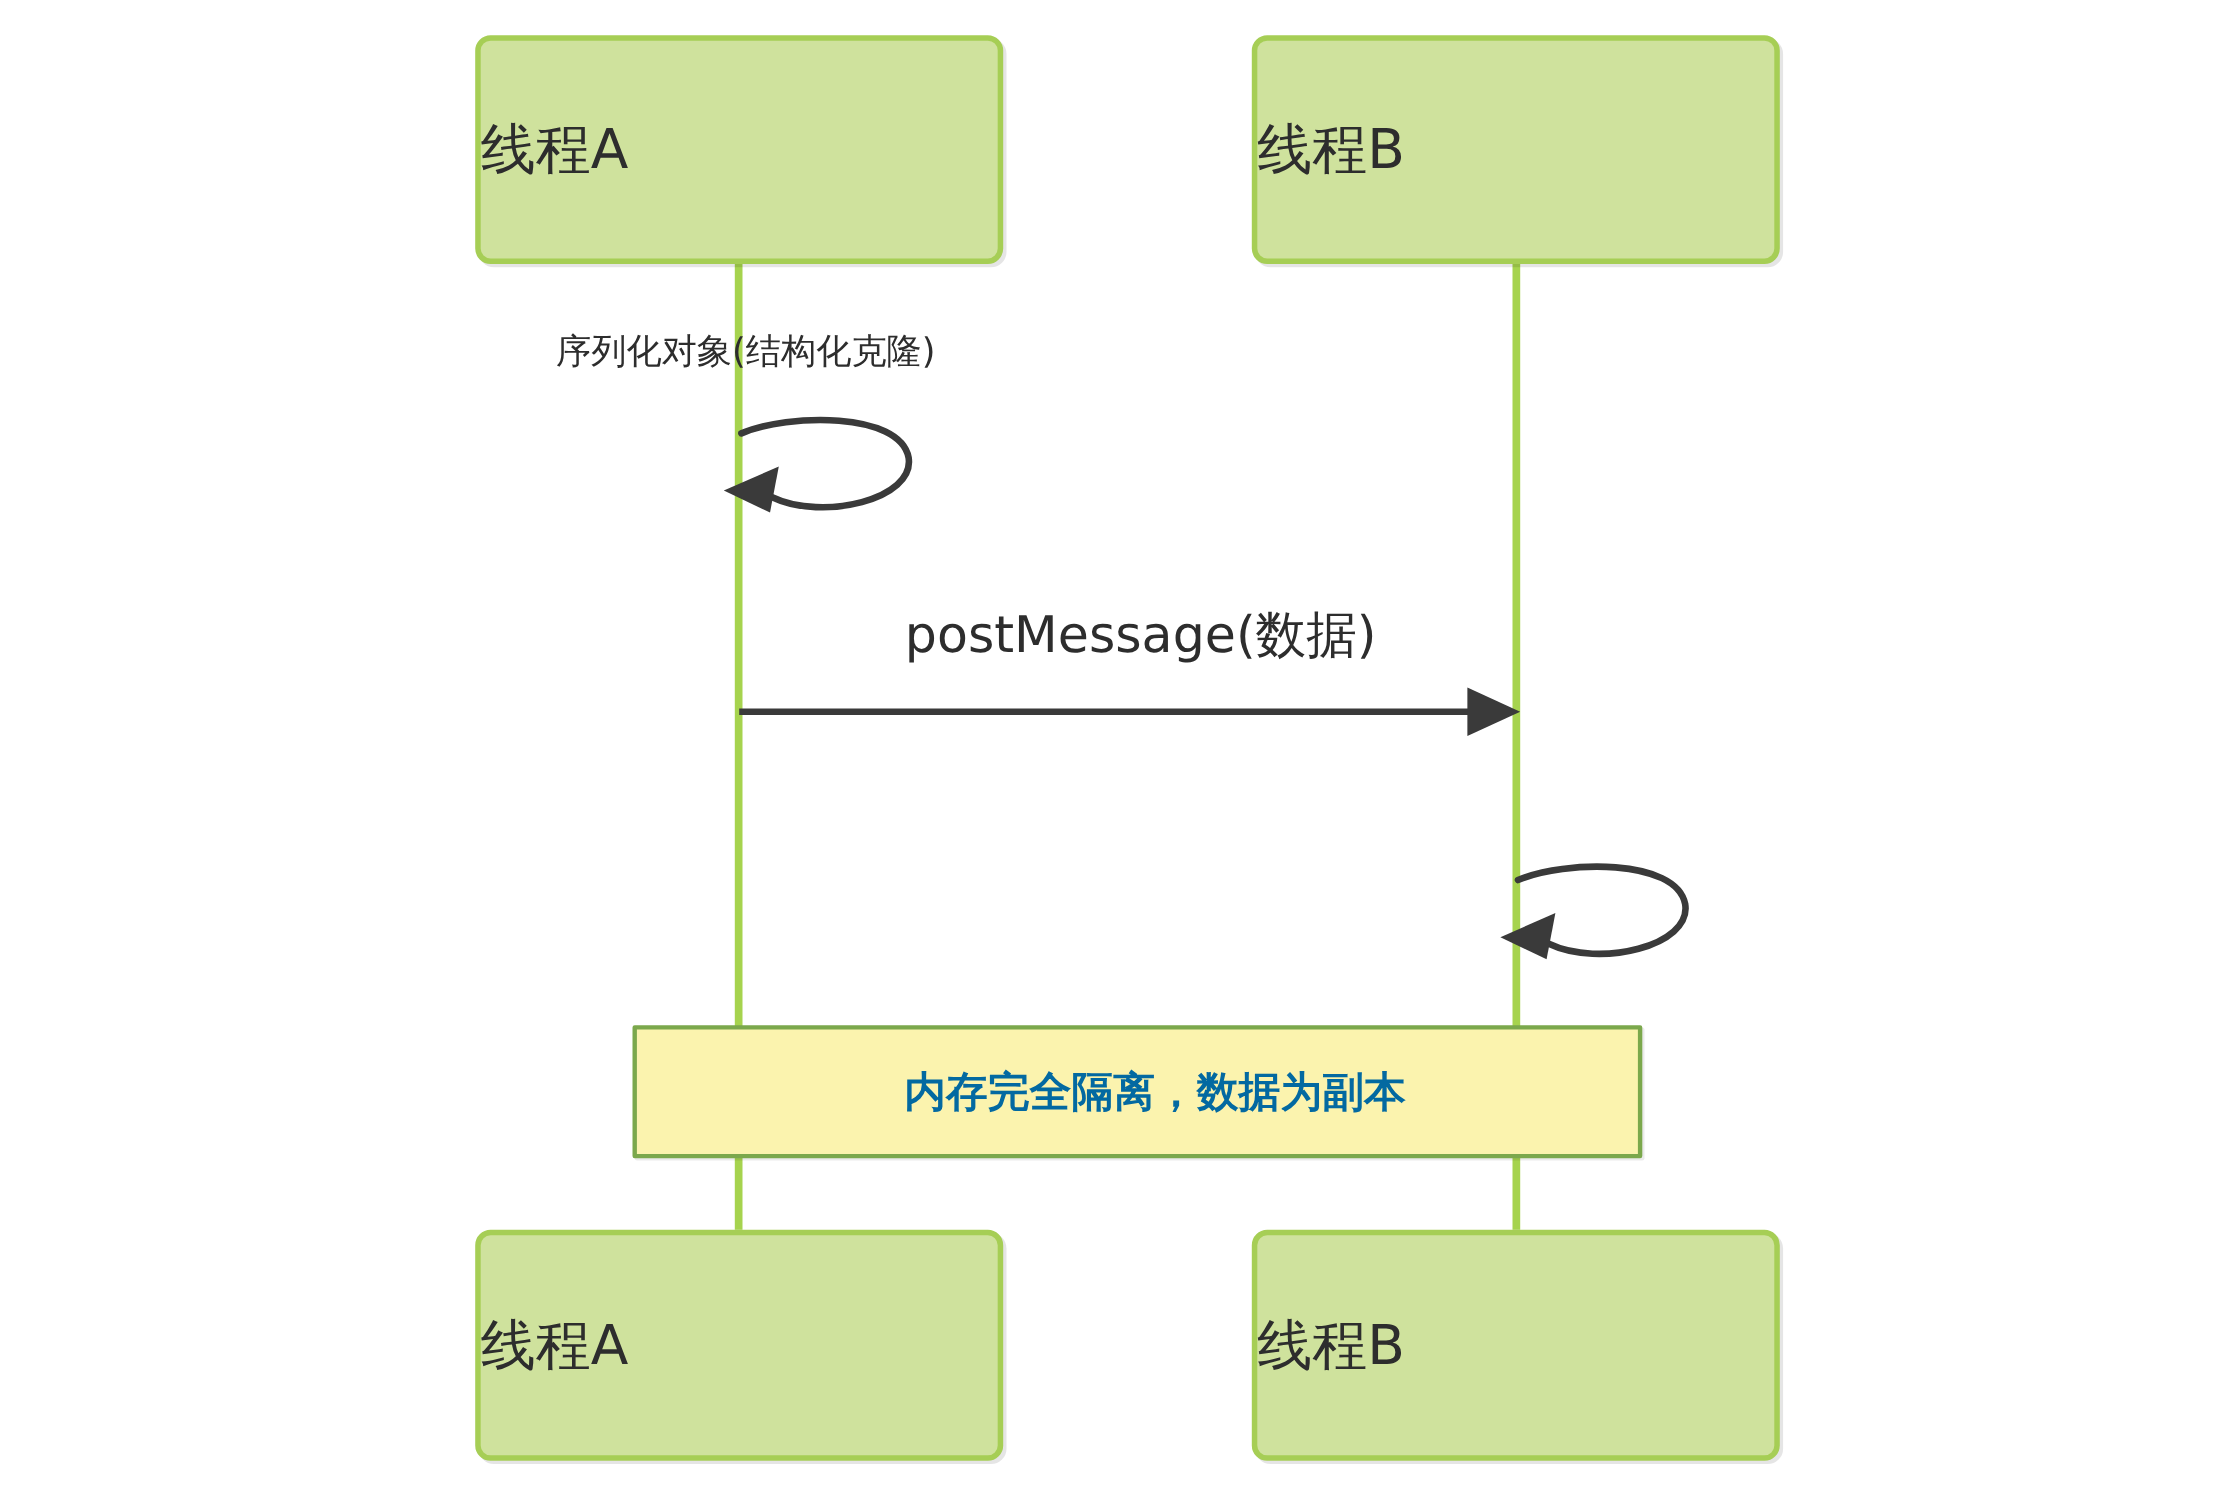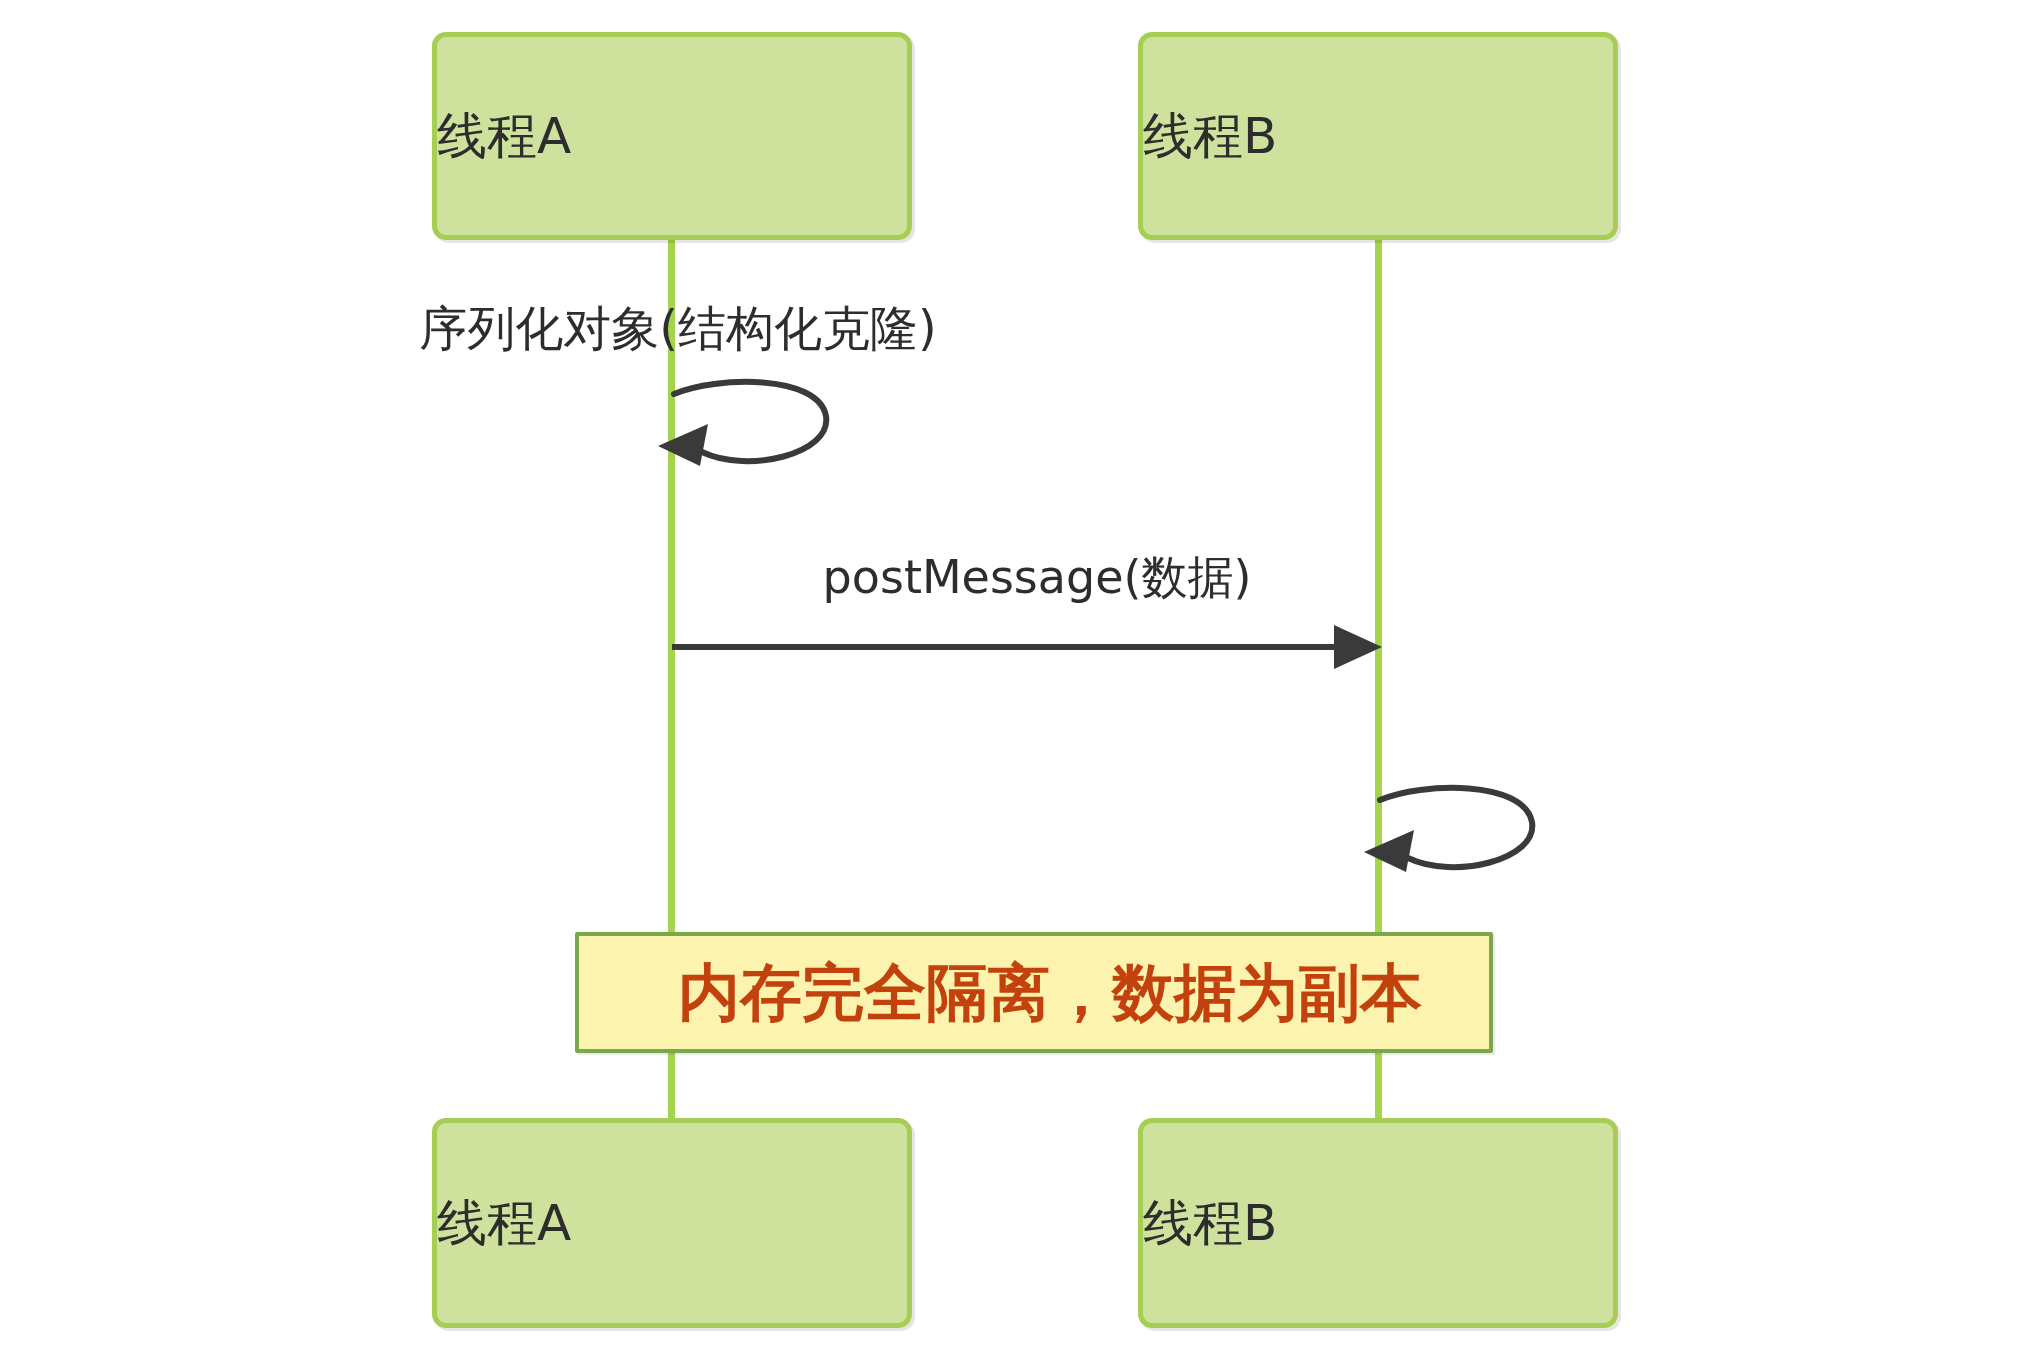--- a/index.html
+++ b/index.html
@@ -44,21 +44,21 @@
     height: 878px;
     background: var(--lifeline, #a6d34e);
   }
   .lifeline-a { left: 668px; }
   .lifeline-b { left: 1375px; }
 
   .msg-label {
     position: absolute;
     transform: translateX(-50%);
     white-space: nowrap;
-    font-size: 48px;
+    font-size: 32px;
     font-weight: 500;
     color: var(--text, #2d2d2d);
     line-height: 1.2;
   }
   .label-serialize   { left: 678px;  top: 300px; }
   .label-postmessage { left: 1037px; top: 550px; font-size: 46px; }
   .label-deserialize { left: 1378px; top: 708px; }
 
   .loop-svg {
     position: absolute;
@@ -95,23 +95,23 @@
     box-sizing: border-box;
     background: var(--note-fill, #fbf3ae);
     border: 4px solid var(--note-border, #7ba84c);
     border-radius: 2px;
     display: flex;
     align-items: center;
     justify-content: center;
     box-shadow: 2px 2px 0 rgba(0,0,0,0.08);
   }
   .note-text {
-    font-size: 62px;
+    font-size: 38px;
     font-weight: bold;
-    color: #c2410c;
+    color: #0369a1;
     white-space: nowrap;
     margin-left: 32px;
   }
 </style>
 </head>
 <body>
 
 <div class="canvas">
 
   <div class="lifeline lifeline-a"></div>

